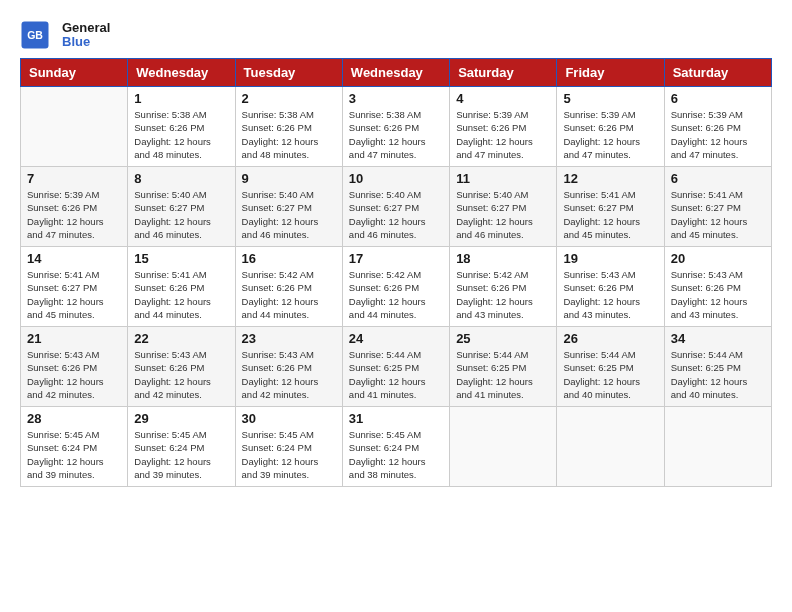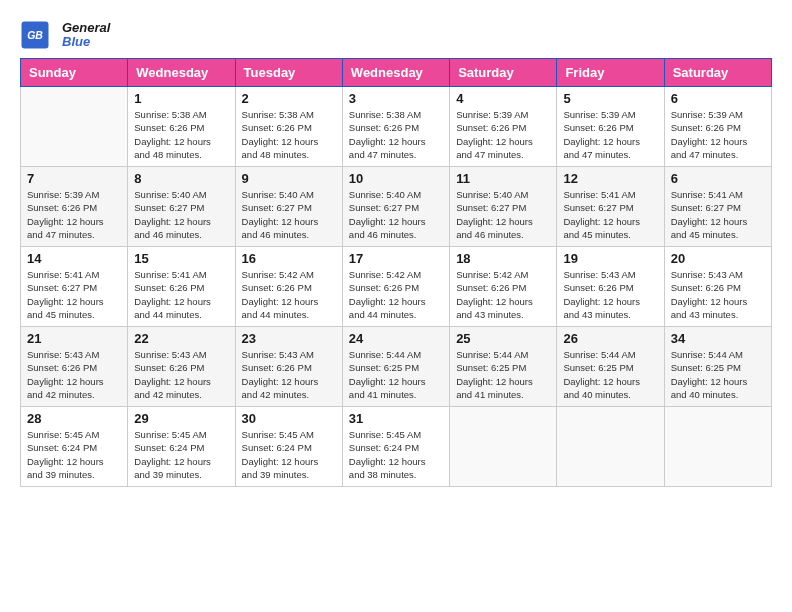--- a/index.html
+++ b/index.html
@@ -8,21 +8,20 @@
       background: #fff;
       width: 792px;
       min-height: 612px;
       padding: 20px;
     }
     .header {
       display: flex;
       justify-content: space-between;
       align-items: flex-start;
       margin-bottom: 8px;
-      font-style: italic;
     }
     .logo {
       display: flex;
       align-items: center;
       gap: 4px;
     }
     .logo-text {
       display: flex;
       flex-direction: column;
       font-size: 13px;
@@ -50,21 +49,21 @@
       font-size: 16px;
       color: #333;
       margin-top: 2px;
     }
     table {
       width: 100%;
       border-collapse: collapse;
       border: 1px solid #ccc;
     }
     th {
-      background-color: #ec4899;
+      background-color: #b91c1c;
       color: white;
       text-align: left;
       padding: 6px 8px;
       font-size: 13px;
       font-weight: bold;
       border: 1px solid #2255bb;
     }
     td {
       border: 1px solid #ccc;
       vertical-align: top;

